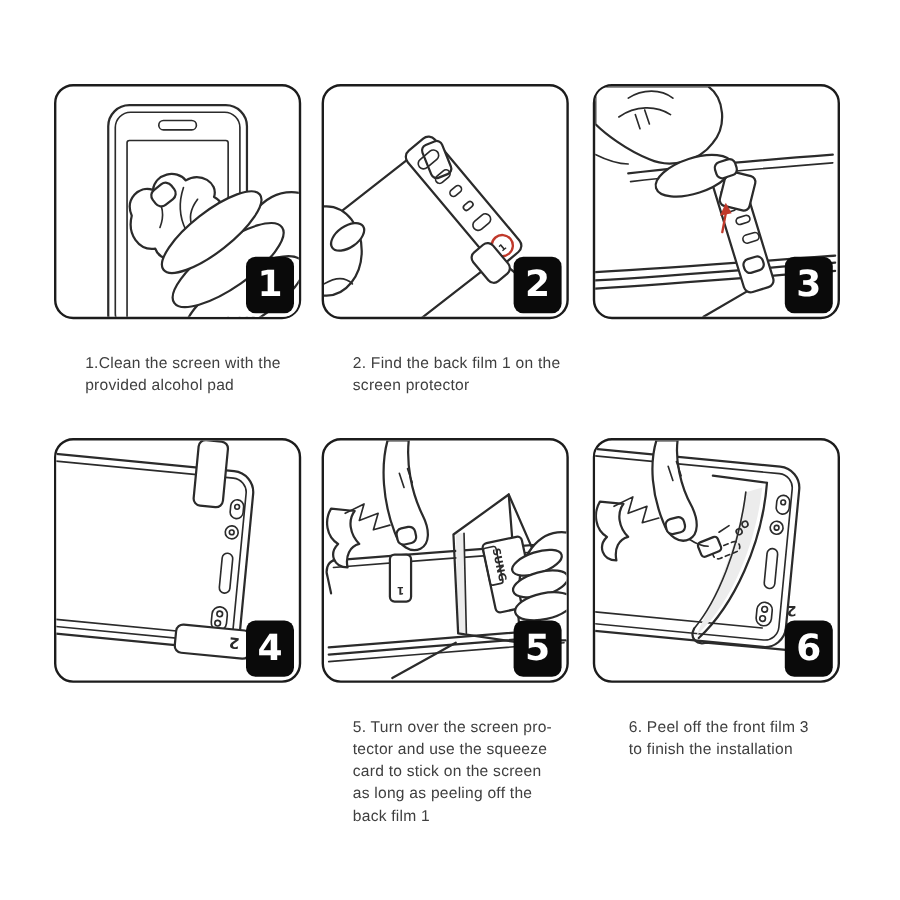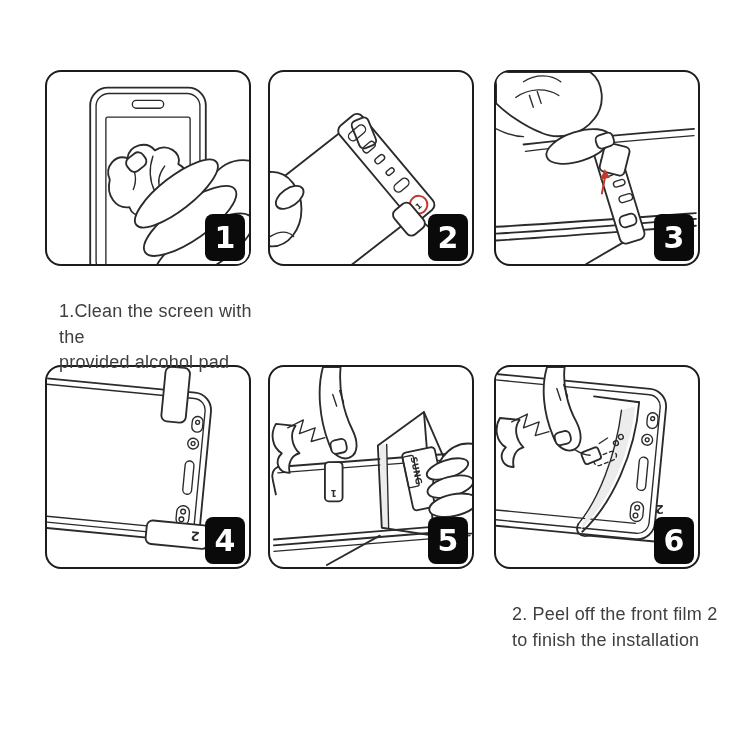--- a/index.html
+++ b/index.html
@@ -12,22 +12,22 @@
   .panel{position:absolute;width:206px;border:2.5px solid #1c1c1c;border-radius:16px;
          background:var(--bg);box-sizing:border-box;}
   .row1{top:70px;height:196px;}
   .row2{top:365px;height:204px;}
   .c1{left:45px;} .c2{left:268px;} .c3{left:494px;}
   .panel svg{position:absolute;left:0;top:0;width:100%;height:100%;border-radius:13px;}
   .badge{position:absolute;right:4px;bottom:3px;width:40px;height:47px;border-radius:8px;
          background:var(--badge-bg);color:var(--badge-fg);display:flex;align-items:center;
          justify-content:center;font-size:30px;font-weight:bold;z-index:3;
          font-family:"DejaVu Sans",sans-serif;}
-  .caption{position:absolute;width:208px;font-size:18px;line-height:1.42;color:var(--text);
-           white-space:pre-line;letter-spacing:.2px;}
+  .caption{position:absolute;width:208px;font-size:13px;line-height:1.42;color:var(--text);
+           white-space:pre-line;letter-spacing:.2px;margin-left:12px;}
   .cap-row1{top:281px;} .cap-row2{top:584px;}
   .cap-c1{left:59px;} .cap-c2{left:282px;} .cap-c3{left:512px;}
   
   .s{fill:none;stroke:var(--line);stroke-width:1.9;stroke-linecap:round;stroke-linejoin:round;}
   .sf{fill:#ffffff;stroke:var(--line);stroke-width:1.9;stroke-linecap:round;stroke-linejoin:round;}
   .thin{stroke-width:1.4;}
   .red-s{fill:none;stroke:var(--red);stroke-width:2;stroke-linecap:round;}
   .red-f{fill:var(--red);stroke:none;}
   .shade{fill:var(--shade);stroke:none;}
   .lbl{fill:var(--line);stroke:none;font-family:"DejaVu Sans",sans-serif;font-weight:bold;}
@@ -241,16 +241,23 @@
         <path class="s thin" d="M69,18 L73,30"></path>
         <path class="s thin" d="M80,84 C86,88 92,90 96,90"></path>
       </g>
       <text class="lbl" transform="rotate(180 167 146)" x="167" y="151" font-size="12" text-anchor="middle">2</text>
     </svg>
     <div class="badge">6</div>
   </div>
 
   <p class="caption cap-row1 cap-c1">1.Clean the screen with the
 provided alcohol pad</p>
-  <p class="caption cap-row2 cap-c3">2. Peel off the front film 2
+  <p class="caption cap-row1 cap-c2">2. Find the back film 1 on the
+screen protector</p>
+  <p class="caption cap-row2 cap-c2">5. Turn over the screen pro-
+tector and use the squeeze
+card to stick on the screen
+as long as peeling off the
+back film 1</p>
+  <p class="caption cap-row2 cap-c3">6. Peel off the front film 3
 to finish the installation</p>
 
 </div>
 
 </body></html>

